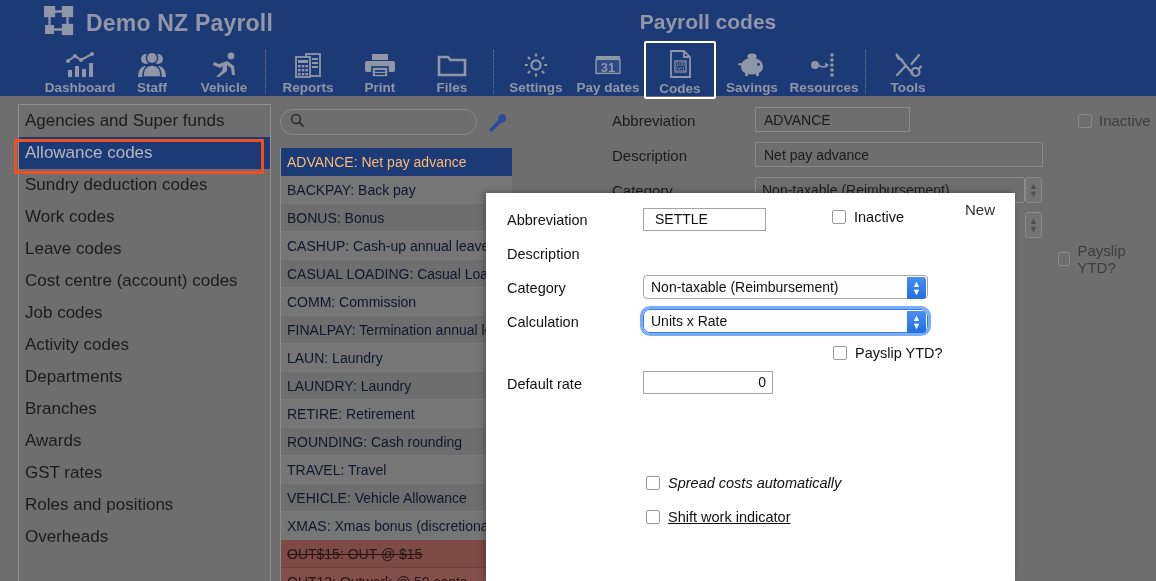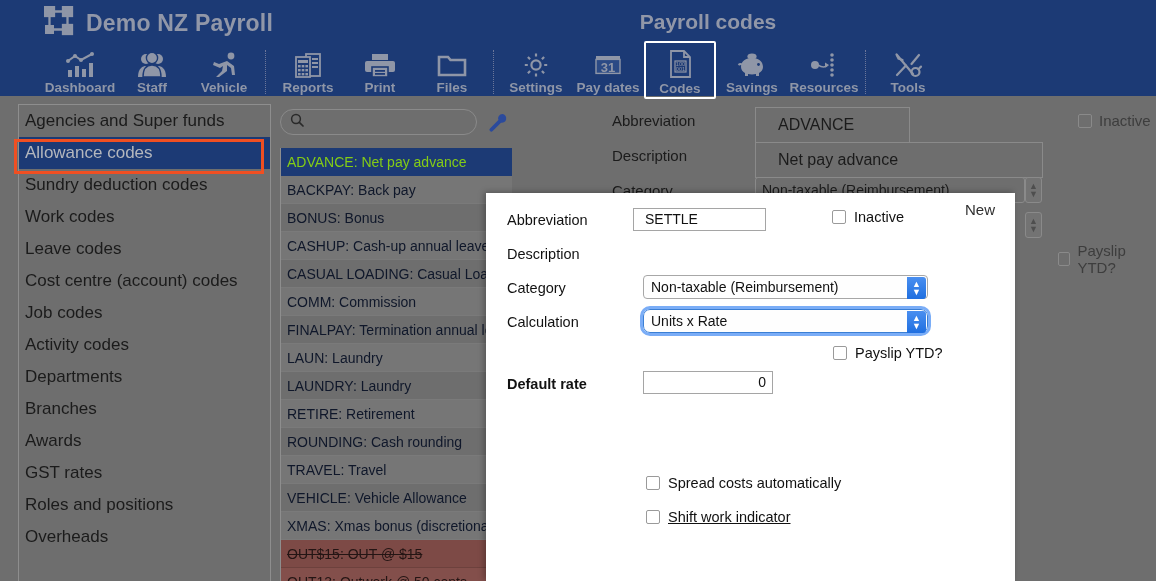--- a/index.html
+++ b/index.html
@@ -178,21 +178,21 @@
     padding-left: 6px;
     font-size: 14px;
     color: #0f172a;
     white-space: nowrap;
     box-sizing: border-box;
     border-bottom: 1px solid #7a7a7a;
   }
   .cl-item.alt { background: #767676; }
   .cl-item.selected {
     background: #1c3a75;
-    color: #84cc16;
+    color: #fdba74;
     border-bottom-color: #1c3a75;
   }
   .cl-item.inactive {
     background: #7d4a46;
     text-decoration: line-through;
     color: #241514;
     border-bottom-color: #6d413d;
   }
   .cl-item.inactive.alt { background: #834f4b; }
 
@@ -206,26 +206,26 @@
   .rp-label {
     position: absolute;
     font-size: 15px;
     color: #1b1b1b;
   }
   .rp-field {
     position: absolute;
     border: 1px solid #8a8a8a;
     background: #6e6e6e;
     box-sizing: border-box;
-    font-size: 16px;
+    font-size: 14px;
     color: #1b1b1b;
-    padding: 0 22px;
-    display: flex;
-    align-items: center;
-    height: 36px;
+    padding: 0 8px;
+    display: flex;
+    align-items: center;
+    height: 25px;
   }
   .rp-select {
     position: absolute;
     border: 1px solid #8a8a8a;
     background: #6e6e6e;
     box-sizing: border-box;
     font-size: 14px;
     color: #1b1b1b;
     padding: 0 6px;
     height: 26px;
@@ -629,21 +629,21 @@
     <span class="box"></span>
     <span>Payslip YTD?</span>
   </div>
 </div>
 
 <div id="dialog">
 
   <div id="dlg-new">New</div>
 
   <div class="dlg-label" style="left:21px; top:19px;">Abbreviation</div>
-  <div class="dlg-input" style="left:147px; top:15px; width:133px;padding-left:11px;">SETTLE</div>
+  <div class="dlg-input" style="left:157px; top:15px; width:123px;padding-left:11px;">SETTLE</div>
 
   <div class="dlg-check" style="left:346px; top:16px;">
     <span class="box"></span>
     <span>Inactive</span>
   </div>
 
   <div class="dlg-label" style="left:21px; top:53px;">Description</div>
 
   <div class="dlg-label" style="left:21px; top:87px;">Category</div>
   <div class="dlg-select" style="left:157px; top:82px; width:285px;">
@@ -655,24 +655,24 @@
   <div class="dlg-select focused" style="left:157px; top:116px; width:285px;">
     <span>Units x Rate</span>
     <span class="arrowbox">▲<br>▼</span>
   </div>
 
   <div class="dlg-check" style="left:347px; top:152px;">
     <span class="box"></span>
     <span>Payslip YTD?</span>
   </div>
 
-  <div class="dlg-label" style="left:21px; top:183px;font-weight:bold;">Default rate</div>
+  <div class="dlg-label" style="left:21px; top:183px;">Default rate</div>
   <div class="dlg-input num" style="left:157px; top:178px; width:130px;">0</div>
 
-  <div class="dlg-check" style="left:160px; top:282px;">
+  <div class="dlg-check" style="left:160px; top:282px;font-style:italic;">
     <span class="box"></span>
     <span>Spread costs automatically</span>
   </div>
 
   <div class="dlg-check" style="left:160px; top:316px;text-decoration:underline;">
     <span class="box"></span>
     <span>Shift work indicator</span>
   </div>
 </div>
 

